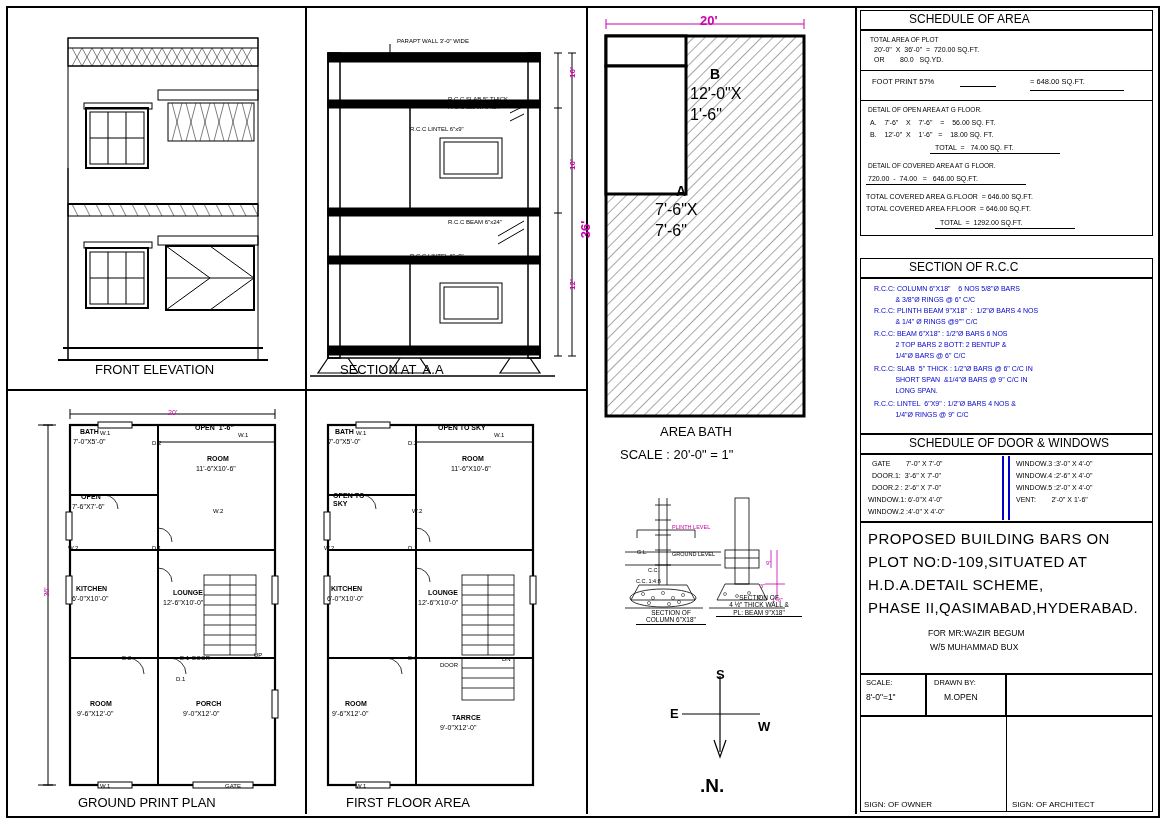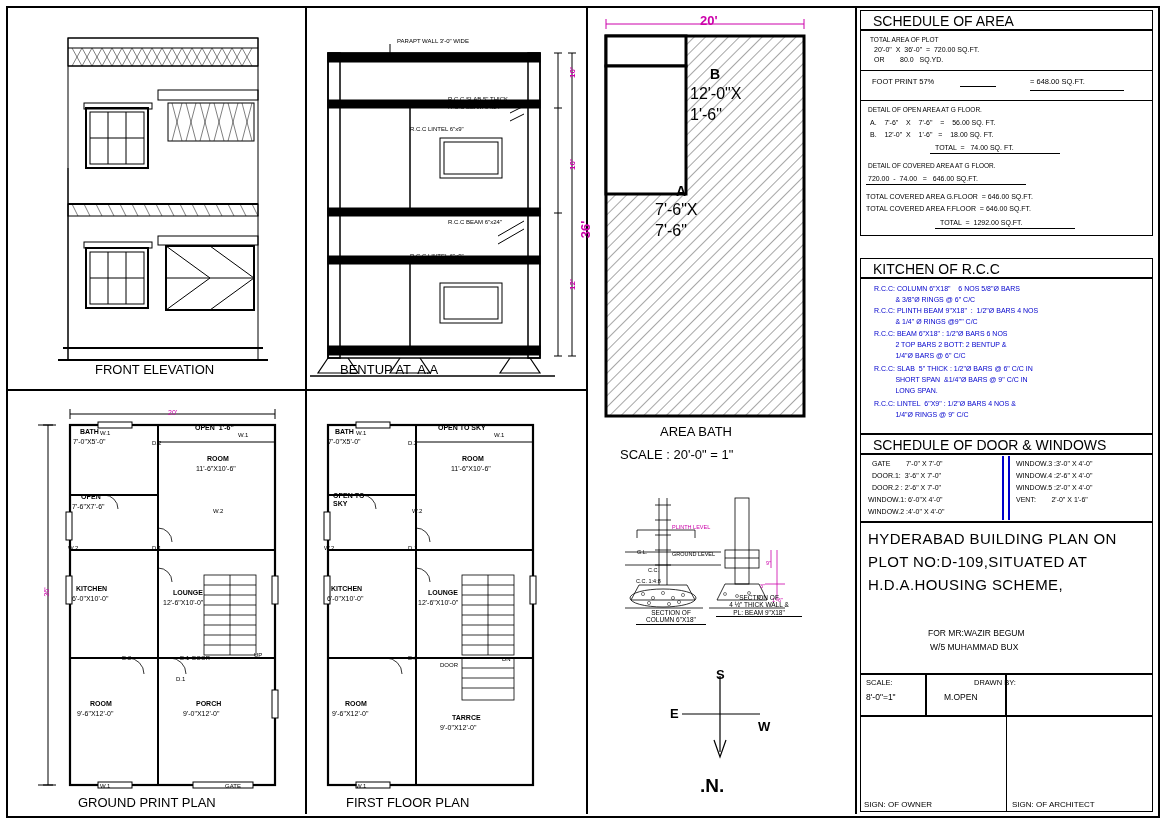--- a/index.html
+++ b/index.html
@@ -8,21 +8,21 @@
   .frame{position:absolute;left:6px;top:6px;width:1150px;height:808px;border:2px solid #000;}
   .vdiv{position:absolute;border-left:2px solid #000;}
   .hdiv{position:absolute;border-top:1px solid #000;}
   .box{position:absolute;border:1px solid #000;box-sizing:border-box;}
   .t{position:absolute;white-space:pre;font-size:7px;line-height:1.15;color:#000;}
   .t.b{font-weight:bold;}
   .blue{color:#0000cc;}
   .mag{color:#cc00aa;}
   .ctr{text-align:center;}
   .title{font-size:15px;letter-spacing:.4px;}
-  .hd{font-size:14px;}
+  .hd{font-size:12px;margin-left:36px;}
   .ul{border-bottom:1px solid #000;}
   svg{position:absolute;left:0;top:0;overflow:visible;}
   .capt{font-size:13px;font-weight:normal;}
 </style>
 </head>
 <body>
 
 <div id="sheet">
   <div class="frame"></div>
 
@@ -193,21 +193,21 @@
   <div class="t" style="left:448px;top:96px;font-size:6px;">R.C.C SLAB 5" THICK</div>
   <div class="t" style="left:448px;top:104px;font-size:6px;">R.C.C BEAM 6"x24"</div>
   <div class="t" style="left:410px;top:126px;font-size:6px;">R.C.C LINTEL 6"x9"</div>
   <div class="t" style="left:448px;top:211px;font-size:6px;">R.C.C SLAB 5" THICK</div>
   <div class="t" style="left:448px;top:219px;font-size:6px;">R.C.C BEAM 6"x24"</div>
   <div class="t" style="left:410px;top:253px;font-size:6px;">R.C.C LINTEL 6"x9"</div>
   <div class="t mag b" style="left:567px;top:68px;font-size:8px;transform:rotate(-90deg);">10'</div>
   <div class="t mag b" style="left:567px;top:160px;font-size:8px;transform:rotate(-90deg);">10'</div>
   <div class="t mag b" style="left:567px;top:280px;font-size:8px;transform:rotate(-90deg);">12'</div>
   <div class="t mag b" style="left:578px;top:222px;font-size:13px;transform:rotate(-90deg);">36'</div>
-  <div class="t capt" style="left:340px;top:363px;">BENTUP AT  A.A</div>
+  <div class="t capt" style="left:340px;top:363px;">SECTION AT  A.A</div>
 
   <svg width="295" height="400" style="left:8px;top:400px;">
     <g stroke="#000" fill="none" stroke-width="1">
 
       <rect x="62" y="25" width="205" height="360" stroke-width="2.2"></rect>
 
       <line x1="62" y1="14" x2="267" y2="14"></line>
       <line x1="62" y1="9" x2="62" y2="19"></line>
         <line x1="267" y1="9" x2="267" y2="19"></line>
 
@@ -344,21 +344,21 @@
   <div class="t" style="left:356px;top:430px;font-size:6px;">W.1</div>
   <div class="t" style="left:494px;top:432px;font-size:6px;">W.1</div>
   <div class="t" style="left:408px;top:440px;font-size:6px;">D.2</div>
   <div class="t" style="left:412px;top:508px;font-size:6px;">W.2</div>
   <div class="t" style="left:324px;top:545px;font-size:6px;">W.2</div>
   <div class="t" style="left:408px;top:545px;font-size:6px;">D.1</div>
   <div class="t" style="left:408px;top:655px;font-size:6px;">D.1</div>
   <div class="t" style="left:440px;top:662px;font-size:6px;">DOOR</div>
   <div class="t" style="left:502px;top:656px;font-size:6px;">DN</div>
   <div class="t" style="left:356px;top:783px;font-size:6px;">W.1</div>
-  <div class="t capt" style="left:346px;top:796px;">FIRST FLOOR PLAN</div>
+  <div class="t capt" style="left:346px;top:796px;">FIRST FLOOR AREA</div>
 
   <svg width="255" height="400" style="left:592px;top:14px;">
     <defs>
       <pattern id="hatch" patternUnits="userSpaceOnUse" width="8" height="8" patternTransform="rotate(45)">
         <line x1="0" y1="0" x2="0" y2="8" stroke="#000" stroke-width="0.7"></line>
       </pattern>
     </defs>
     <rect x="14" y="22" width="198" height="380" fill="url(#hatch)" stroke="#000" stroke-width="3"></rect>
 
     <rect x="14" y="22" width="80" height="30" fill="#fff" stroke="#000" stroke-width="3"></rect>
@@ -475,21 +475,21 @@
 
   <div class="t" style="left:868px;top:162px;font-size:6.5px;">DETAIL OF COVERED AREA AT G FLOOR.</div>
   <div class="t" style="left:868px;top:175px;font-size:7px;">720.00  -  74.00   =   646.00 SQ.FT.</div>
   <div class="hdiv" style="left:866px;top:184px;width:160px;"></div>
   <div class="t" style="left:866px;top:193px;font-size:7px;">TOTAL COVERED AREA G.FLOOR  = 646.00 SQ.FT.</div>
   <div class="t" style="left:866px;top:205px;font-size:7px;">TOTAL COVERED AREA F.FLOOR  = 646.00 SQ.FT.</div>
   <div class="t" style="left:940px;top:219px;font-size:7px;">TOTAL  =  1292.00 SQ.FT.</div>
   <div class="hdiv" style="left:935px;top:228px;width:140px;"></div>
 
   <div class="box" style="left:860px;top:258px;width:293px;height:20px;"></div>
-  <div class="t hd" style="left:873px;top:261px;">KITCHEN OF R.C.C</div>
+  <div class="t hd" style="left:873px;top:261px;">SECTION OF R.C.C</div>
   <div class="box" style="left:860px;top:278px;width:293px;height:156px;"></div>
   <div class="t blue" style="left:874px;top:285px;font-size:7px;">R.C.C: COLUMN 6"X18"    6 NOS 5/8"Ø BARS</div>
   <div class="t blue" style="left:874px;top:296px;font-size:7px;">           &amp; 3/8"Ø RINGS @ 6" C/C</div>
   <div class="t blue" style="left:874px;top:307px;font-size:7px;">R.C.C: PLINTH BEAM 9"X18"  :  1/2"Ø BARS 4 NOS</div>
   <div class="t blue" style="left:874px;top:318px;font-size:7px;">           &amp; 1/4" Ø RINGS @9"" C/C</div>
   <div class="t blue" style="left:874px;top:330px;font-size:7px;">R.C.C: BEAM 6"X18" : 1/2"Ø BARS 6 NOS</div>
   <div class="t blue" style="left:874px;top:341px;font-size:7px;">           2 TOP BARS 2 BOTT: 2 BENTUP &amp;</div>
   <div class="t blue" style="left:874px;top:352px;font-size:7px;">           1/4"Ø BARS @ 6" C/C</div>
   <div class="t blue" style="left:874px;top:365px;font-size:7px;">R.C.C: SLAB  5" THICK : 1/2"Ø BARS @ 6" C/C IN</div>
   <div class="t blue" style="left:874px;top:376px;font-size:7px;">           SHORT SPAN  &amp;1/4"Ø BARS @ 9" C/C IN</div>
@@ -507,31 +507,32 @@
   <div class="t" style="left:872px;top:472px;font-size:7px;">DOOR.1:  3'-6" X 7'-0"</div>
   <div class="t" style="left:872px;top:484px;font-size:7px;">DOOR.2 : 2'-6" X 7'-0"</div>
   <div class="t" style="left:868px;top:496px;font-size:7px;">WINDOW.1: 6'-0"X 4'-0"</div>
   <div class="t" style="left:868px;top:508px;font-size:7px;">WINDOW.2 :4'-0" X 4'-0"</div>
   <div class="t" style="left:1016px;top:460px;font-size:7px;">WINDOW.3 :3'-0" X 4'-0"</div>
   <div class="t" style="left:1016px;top:472px;font-size:7px;">WINDOW.4 :2'-6" X 4'-0"</div>
   <div class="t" style="left:1016px;top:484px;font-size:7px;">WINDOW.5 :2'-0" X 4'-0"</div>
   <div class="t" style="left:1016px;top:496px;font-size:7px;">VENT:        2'-0" X 1'-6"</div>
 
   <div class="box" style="left:860px;top:522px;width:293px;height:152px;"></div>
-  <div class="t title" style="left:868px;top:530px;">HYDERABAD BUILDING PLAN ON</div>
+  <div class="t title" style="left:868px;top:530px;">PROPOSED BUILDING BARS ON</div>
   <div class="t title" style="left:868px;top:553px;">PLOT NO:D-109,SITUATED AT</div>
-  <div class="t title" style="left:868px;top:576px;">H.D.A.HOUSING SCHEME,</div>
+  <div class="t title" style="left:868px;top:576px;">H.D.A.DETAIL SCHEME,</div>
+  <div class="t title" style="left:868px;top:599px;">PHASE II,QASIMABAD,HYDERABAD.</div>
   <div class="t" style="left:900px;top:629px;font-size:8.5px;padding-left:28px;">FOR MR:WAZIR BEGUM</div>
   <div class="t" style="left:930px;top:643px;font-size:8.5px;">W/5 MUHAMMAD BUX</div>
 
   <div class="box" style="left:860px;top:674px;width:66px;height:42px;"></div>
   <div class="box" style="left:926px;top:674px;width:80px;height:42px;"></div>
   <div class="box" style="left:1006px;top:674px;width:147px;height:42px;"></div>
   <div class="t" style="left:866px;top:679px;font-size:7.5px;">SCALE:</div>
   <div class="t" style="left:866px;top:693px;font-size:8.5px;">8'-0"=1"</div>
-  <div class="t" style="left:934px;top:679px;font-size:7.5px;margin-left:40px;">DRAWN BY:</div>
+  <div class="t" style="left:934px;top:679px;font-size:7.5px;">DRAWN BY:</div>
   <div class="t" style="left:944px;top:693px;font-size:8.5px;">M.OPEN</div>
 
   <div class="box" style="left:860px;top:716px;width:293px;height:96px;"></div>
   <div class="vdiv" style="left:1006px;top:716px;height:96px;border-left:1px solid #000;"></div>
   <div class="t" style="left:864px;top:800px;font-size:8px;">SIGN: OF OWNER</div>
   <div class="t" style="left:1012px;top:800px;font-size:8px;">SIGN: OF ARCHITECT</div>
 </div>
 
 </body></html>

